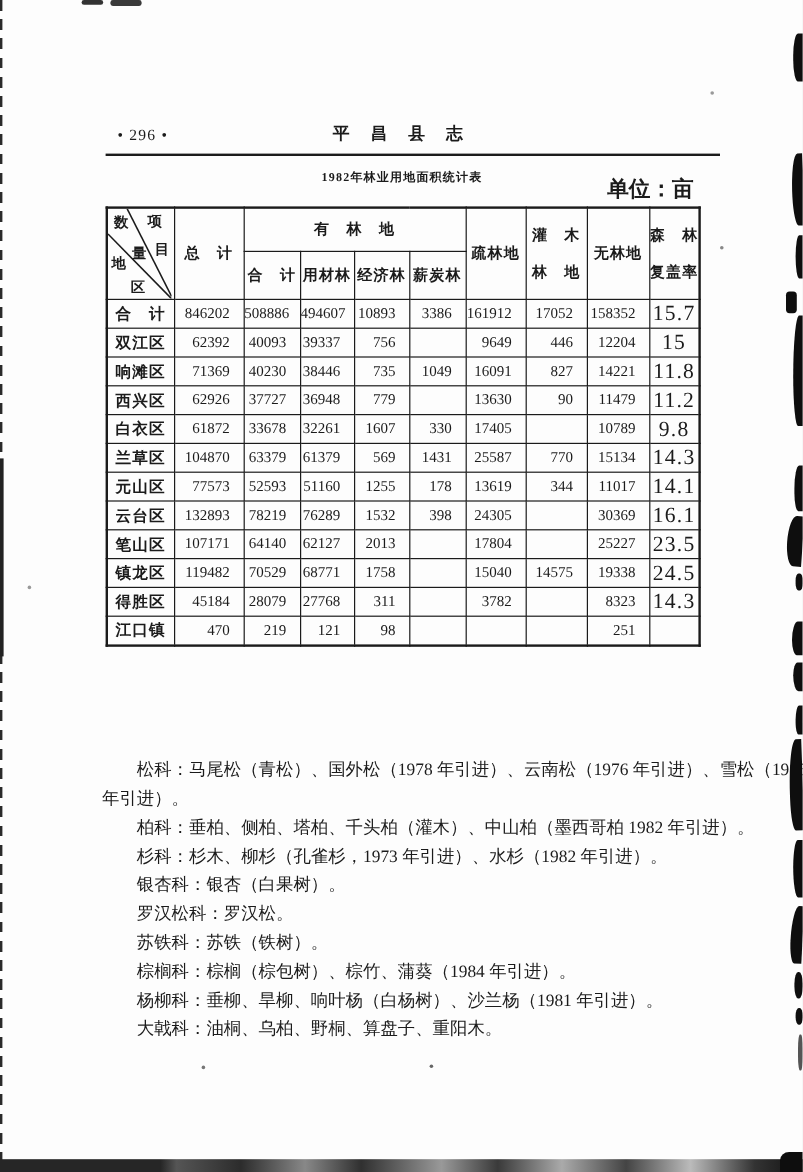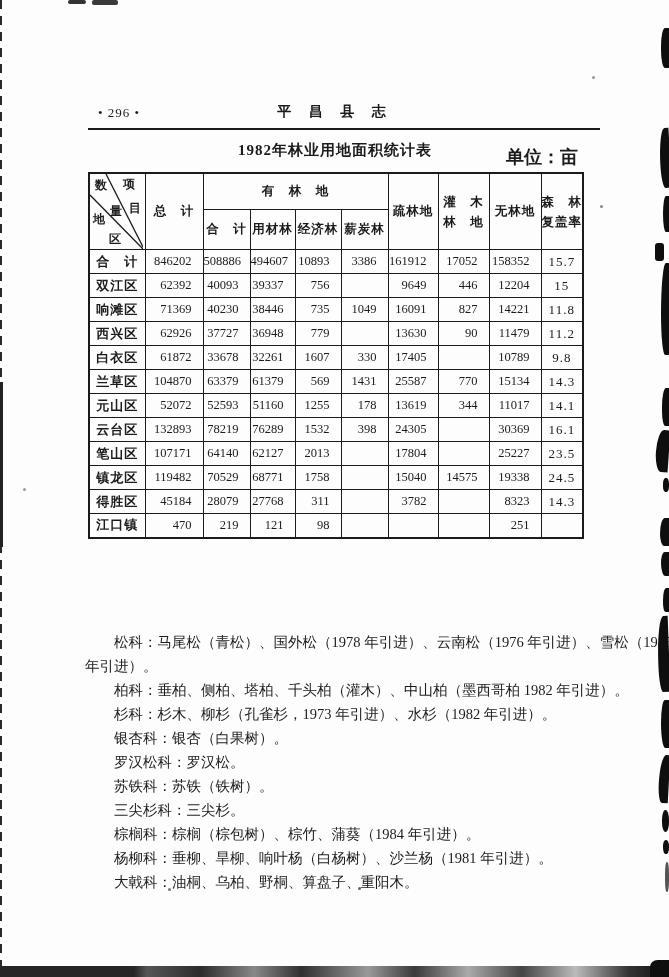--- a/index.html
+++ b/index.html
@@ -8,35 +8,35 @@
 
   
   .pgheader{position:absolute;top:103px;left:85px;width:500px;height:22px;}
   .pageno{position:absolute;left:13px;top:2px;font-size:13px;letter-spacing:1px;}
   .booktitle{position:absolute;left:0;right:0;top:0;text-align:center;font-weight:bold;
              font-size:14px;letter-spacing:7px;}
   .hrule{position:absolute;top:128px;left:88px;width:512px;height:2px;background:#1b1b1b;}
 
   
   .tbl-title{position:absolute;top:141px;left:88px;width:494px;text-align:center;
-             font-size:15px;font-weight:bold;letter-spacing:1px;}
+             font-size:10px;font-weight:bold;letter-spacing:1px;}
   .tbl-unit{position:absolute;top:145px;left:506px;font-size:18px;font-weight:bold;}
 
   
   table.stats{position:absolute;top:172px;left:88px;width:494px;border-collapse:collapse;
               table-layout:fixed;border:2px solid #1b1b1b;}
   .stats th,.stats td{border:1.5px solid #1b1b1b;padding:0;overflow:hidden;}
   .stats thead tr.r1{height:35px;}
   .stats thead tr.r2{height:38px;}
   .stats tbody tr{height:24px;}
   .stats th{font-size:12.5px;font-weight:bold;text-align:center;letter-spacing:1px;}
-  .two-line{white-space:pre-line;line-height:20px;}
+  .two-line{white-space:pre-line;line-height:31px;}
   .stats td.rowlabel{text-align:center;font-size:13px;font-weight:bold;letter-spacing:1px;}
   .stats td.num{text-align:right;padding-right:11px;font-size:12.5px;}
-  .stats td.pct{text-align:center;font-size:13px;letter-spacing:1px;padding-right:0;}
+  .stats td.pct{text-align:center;font-size:18px;letter-spacing:1px;padding-right:0;}
 
   
   .corner{position:relative;}
   .corner-box{position:relative;width:100%;height:75px;}
   .corner-box svg{position:absolute;left:0;top:0;}
   .corner-box span{position:absolute;font-size:12px;font-weight:bold;}
   .c-shu{left:5px;top:3px;}   .c-xiang{left:33px;top:2px;}
   .c-di{left:3px;top:37px;}   .c-liang{left:20px;top:29px;}  .c-mu{left:39px;top:26px;}
   .c-qu{left:19px;top:57px;}
 
@@ -179,21 +179,21 @@
           <td class="num">61379</td>
           <td class="num">569</td>
           <td class="num">1431</td>
           <td class="num">25587</td>
           <td class="num">770</td>
           <td class="num">15134</td>
           <td class="pct">14.3</td>
         </tr>
         <tr>
           <td class="rowlabel">元山区</td>
-          <td class="num">52072</td>
+          <td class="num">77573</td>
           <td class="num">52593</td>
           <td class="num">51160</td>
           <td class="num">1255</td>
           <td class="num">178</td>
           <td class="num">13619</td>
           <td class="num">344</td>
           <td class="num">11017</td>
           <td class="pct">14.1</td>
         </tr>
         <tr>
@@ -260,21 +260,20 @@
   </table>
 
   <div class="textblock">
       <div class="tline ind">松科：马尾松（青松）、国外松（1978 年引进）、云南松（1976 年引进）、雪松（1985</div>
       <div class="tline">年引进）。</div>
       <div class="tline ind">柏科：垂柏、侧柏、塔柏、千头柏（灌木）、中山柏（墨西哥柏 1982 年引进）。</div>
       <div class="tline ind">杉科：杉木、柳杉（孔雀杉，1973 年引进）、水杉（1982 年引进）。</div>
       <div class="tline ind">银杏科：银杏（白果树）。</div>
       <div class="tline ind">罗汉松科：罗汉松。</div>
       <div class="tline ind">苏铁科：苏铁（铁树）。</div>
-      <div class="tline ind">三尖杉科：三尖杉。</div>
       <div class="tline ind">棕榈科：棕榈（棕包树）、棕竹、蒲葵（1984 年引进）。</div>
       <div class="tline ind">杨柳科：垂柳、旱柳、响叶杨（白杨树）、沙兰杨（1981 年引进）。</div>
       <div class="tline ind">大戟科：油桐、乌柏、野桐、算盘子、重阳木。</div>
     </div>
 
   <div>
 
     <div class="blob" style="left:68px;top:0;width:18px;height:4px;background:#333;border-radius:2px;"></div>
     <div class="blob" style="left:92px;top:0;width:26px;height:5px;background:#3a3a3a;border-radius:2px;"></div>
 

